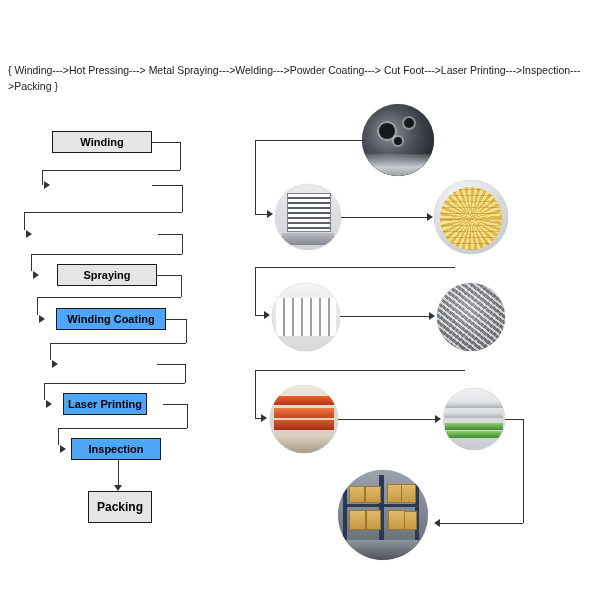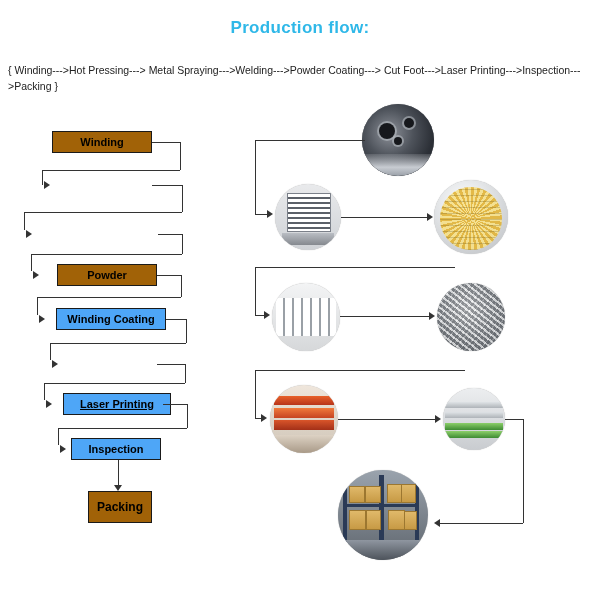--- a/index.html
+++ b/index.html
@@ -37,21 +37,21 @@
     top: 62px;
     width: 580px;
     font-size: 10.5px;
     color: #222222;
     line-height: 16px;
     font-family: "Liberation Sans", sans-serif;
   }
   
   .box {
     position: absolute;
-    background: #a16207;
+    background: #e5e5e5;
     border: 1px solid #1a1a1a;
     color: #000000;
     font-size: 11px;
     font-weight: bold;
     display: flex;
     align-items: center;
     justify-content: center;
     box-sizing: border-box;
     text-align: center;
     white-space: nowrap;
@@ -234,40 +234,39 @@
     position: absolute;
     left: 0; right: 0; bottom: 0; height: 22%;
     background: linear-gradient(180deg, #8f96a0 0%, #4d535b 100%);
   }
 </style>
 </head>
 <body>
 
 <div id="page">
 
-  <div class="title">Production flow:</div>
 
   <div class="flow-text">{  Winding---&gt;Hot Pressing---&gt; Metal Spraying---&gt;Welding---&gt;Powder Coating---&gt; Cut Foot---&gt;Laser Printing---&gt;Inspection---&gt;Packing  }</div>
 
   <div class="box" style="left:52px; top:131px; width:100px; height:22px;">
     <span>Winding</span>
   </div>
 
 
 
   <div class="box" style="left:57px; top:264px; width:100px; height:22px;">
-    <span>Powder</span>
+    <span>Spraying</span>
   </div>
 
   <div class="box box-light" style="left:56px; top:308px; width:110px; height:22px;">
     <span>Winding Coating</span>
   </div>
 
 
-  <div class="box box-light" style="left:63px; top:393px; width:108px; height:22px;text-decoration:underline;">
+  <div class="box box-light" style="left:63px; top:393px; width:84px; height:22px;">
     <span>Laser Printing</span>
   </div>
 
   <div class="box" style="left:88px; top:491px; width:64px; height:32px; font-size:12px;">
     <span>Packing</span>
   </div>
 
   <div class="box box-light" style="left:71px; top:438px; width:90px; height:22px;">
     <span>Inspection</span>
   </div>

